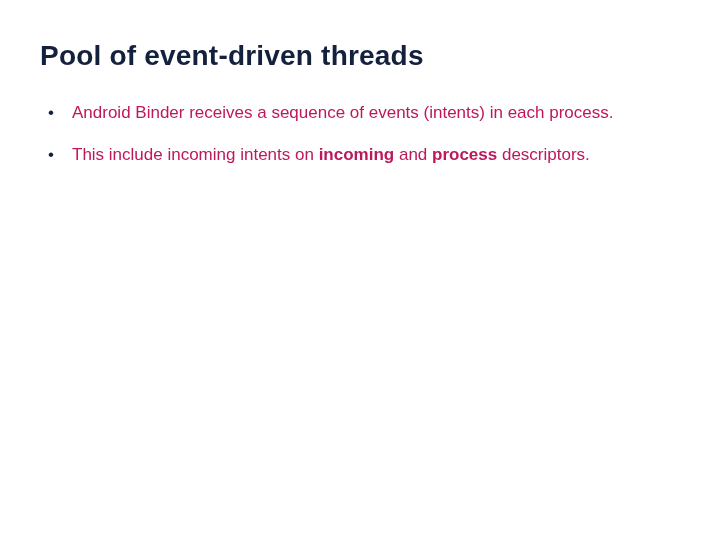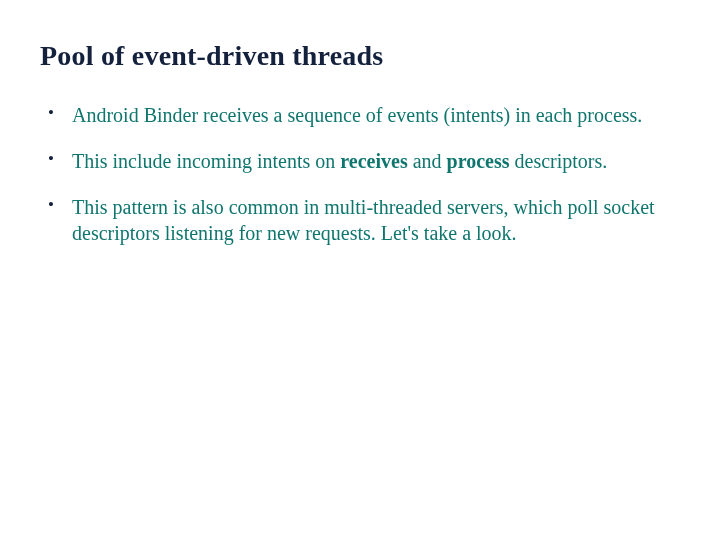--- a/index.html
+++ b/index.html
@@ -9,55 +9,53 @@
     height: 540px;
     background: #ffffff;
     font-family: Arial, Helvetica, sans-serif;
     color: #14213d;
   }
   .slide {
     box-sizing: border-box;
     width: 720px;
     height: 404px;
     padding: 40px 50px 30px 40px;
-    font-family: Liberation Serif, serif;
   }
   h1.title {
     margin: 0 0 30px 0;
     font-size: 28px;
     font-weight: bold;
     color: #14213d;
     letter-spacing: 0.2px;
   }
   ul.bullets {
     list-style: none;
     margin: 0;
     padding: 0;
   }
   ul.bullets > li {
     position: relative;
     padding-left: 32px;
     margin-bottom: 20px;
-    font-size: 20px;
+    font-size: 17px;
     line-height: 1.3;
-    color: #0f766e;
+    color: #be185d;
   }
   ul.bullets > li::before {
     content: "•";
     position: absolute;
     left: 8px;
     top: 0;
     font-size: 17px;
     color: #14213d;
   }
   .b { font-weight: bold; }
 </style>
 </head>
 <body>
 
 <div class="slide">
   <h1 class="title">Pool of event-driven threads</h1>
   <ul class="bullets">
     <li><span>Android Binder receives a sequence of events (intents) in each process.</span><span class="b"></span><span></span><span class="b"></span><span></span></li>
-    <li><span>This include incoming intents on </span><span class="b">receives</span><span> and </span><span class="b">process</span><span> descriptors.</span></li>
-    <li><span>This pattern is also common in multi-threaded servers, which poll socket descriptors listening for new requests.   Let's take a look.</span><span class="b"></span><span></span><span class="b"></span><span></span></li>
+    <li><span>This include incoming intents on </span><span class="b">incoming</span><span> and </span><span class="b">process</span><span> descriptors.</span></li>
   </ul>
 </div>
 
 </body></html>

